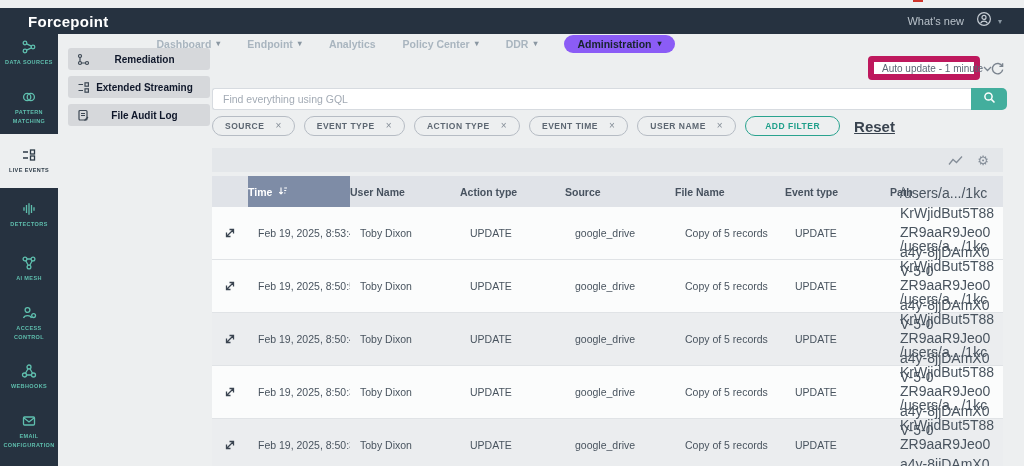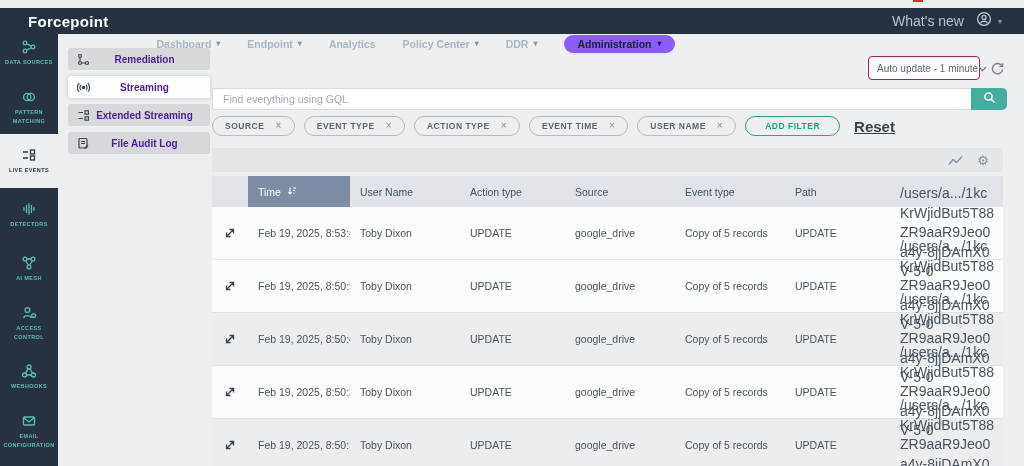--- a/index.html
+++ b/index.html
@@ -9,45 +9,45 @@
   
   .topbar { position:absolute; top:8px; left:0; width:1024px; height:26px; background:#263240;
             display:flex; align-items:center; z-index:5; }
   .brand { color:#ffffff; font-size:15px; font-weight:700; margin-left:28px; letter-spacing:.3px; }
   .nav { display:flex; align-items:center; gap:27px; margin-left:48px;margin-top:46px; }
   .nav-item { color:#a9b5bf; font-size:10.5px; font-weight:600; display:flex; align-items:center; gap:5px; cursor:pointer; white-space:nowrap; }
   .nav-item .caret { font-size:8px; color:#8a97a2; line-height:1; }
   .nav-pill { background:#8b5cf6; color:#17242e; padding:3px 13px; border-radius:10px; display:flex; align-items:center; gap:6px; }
   .nav-pill .caret { color:#17242e; }
   .topbar-right { margin-left:auto; display:flex; align-items:center; gap:12px; margin-right:22px; }
-  .whats-new { color:#b9c2ca; font-size:14px; white-space:nowrap; }
+  .whats-new { color:#b9c2ca; font-size:11px; white-space:nowrap; }
   .avatar-wrap { display:flex; align-items:center; gap:6px; }
   .red-sliver { position:absolute; top:0; left:913px; width:10px; height:2px; background:#cf352b; z-index:9; }
 
   
   .sidebar { position:absolute; top:26px; left:0; width:58px; height:440px; background:#263240;
              display:flex; flex-direction:column; z-index:4; }
   .side-item { height:54px; display:flex; flex-direction:column; align-items:center; justify-content:center;
                gap:3px; color:#5fbfae; cursor:pointer; }
   .side-item .s-lbl { font-size:5.5px; font-weight:700; letter-spacing:.4px; text-align:center;
                       line-height:1.6; text-transform:uppercase; padding:0 3px; }
   .side-item svg { display:block; }
   .side-item.active { background:#edeff0; color:#2c3a46; }
 
   
   .submenu { position:absolute; top:48px; left:68px; width:142px; display:flex; flex-direction:column; gap:6px; }
   .sub-btn { height:22px; background:#d6d8db; border-radius:3px; display:flex; align-items:center;
-             padding:0 9px; cursor:pointer; color:#4c1d95; }
+             padding:0 9px; cursor:pointer; color:#0f172a; }
   .sub-btn .s-ic { width:17px; display:flex; align-items:center; }
   .sub-btn .s-lbl { flex:1; text-align:center; font-size:10px; font-weight:700; padding-right:6px; }
   .sub-btn.active { background:#fdfdfe; box-shadow:0 0 4px rgba(40,50,60,.18); }
 
   
   .update-row { position:absolute; top:56px; left:868px; display:flex; align-items:center; gap:10px; }
-  .dropdown { width:112px; height:24px; background:#ffffff; border:1px solid #be185d; border-radius:4px;
+  .dropdown { width:112px; height:24px; background:#ffffff; border:6px solid #be185d; border-radius:4px;
               display:flex; align-items:center; justify-content:space-between; padding:0 8px;
               font-size:10px; color:#5c6675; cursor:pointer; white-space:nowrap; }
   .icon-btn { display:flex; align-items:center; cursor:pointer; }
 
   
   .searchbar { position:absolute; top:88px; left:212px; width:795px; height:22px; display:flex; }
   .search-input { flex:1; border:1px solid #d7dbe0; border-right:none; border-radius:3px 0 0 3px;
                   padding:0 10px; font-size:10.5px; color:#4c5663; background:#fff; outline:none;
                   font-family:"Liberation Sans", sans-serif; }
   .search-input::placeholder { color:#a3abb5; }
@@ -63,21 +63,21 @@
   .chip.add { border:1.5px solid #2aa38f; color:#1f9f8a; padding:0 19px; }
   .reset { font-size:15px; color:#39434f; text-decoration:underline; font-weight:600; margin-left:5px; cursor:pointer; }
 
   
   .table-toolbar { position:absolute; top:148px; left:212px; width:791px; height:24px; background:#e4e7ea;
                    display:flex; align-items:center; justify-content:flex-end; gap:14px; padding-right:14px; }
   .gear { font-size:13px; color:#858e99; line-height:1; cursor:pointer; }
   .tablecard { position:absolute; top:176px; left:212px; width:791px; height:290px; background:#fbfcfc; overflow:hidden; }
   .thead { height:31px; background:#e0e3e8; display:grid;
            grid-template-columns:36px 102px 110px 105px 110px 110px 105px 1fr; }
-  .th { display:flex; align-items:center; padding-left:10px; font-size:10.5px; font-weight:400; color:#47525f; }
+  .th { display:flex; align-items:center; font-size:10.5px; font-weight:700; color:#47525f; }
   .th.time { background:#7e8ca6; color:#ffffff; gap:6px; }
   .tr { height:53px; display:grid; grid-template-columns:36px 102px 110px 105px 110px 110px 105px 1fr;
         align-items:center; border-bottom:1px solid #e0e3e6; background:#fbfcfc; }
   .tr.alt { background:#ebedef; }
   .td { padding-left:10px; font-size:10.5px; color:#49545f; white-space:nowrap; overflow:hidden; }
   .td.path { font-size:14px; line-height:1.4; word-break:break-all; white-space:normal; padding-right:8px; }
   .td.expand { display:flex; justify-content:center; padding-left:0; cursor:pointer; }
 </style>
 </head>
 <body>
@@ -212,29 +212,20 @@
     <span class="s-ic">
       <svg width="13" height="13" viewBox="0 0 13 13" fill="none" stroke="#3d4854" stroke-width="1.2">
         <circle cx="3" cy="3" r="1.5"></circle>
           <circle cx="3" cy="10" r="1.5"></circle>
           <circle cx="10" cy="10" r="1.5"></circle>
         <path d="M3 4.5 V8.5 M4.5 10 H8.5"></path>
       </svg>
     </span>
     <span class="s-lbl">Remediation</span>
   </div>
-  <div class="sub-btn active">
-    <span class="s-ic">
-      <svg width="13" height="13" viewBox="0 0 13 13" fill="none" stroke="#3d4854" stroke-width="1.2">
-        <circle cx="6.5" cy="6.5" r="1.2" fill="#3d4854"></circle>
-        <path d="M4 4 a3.5 3.5 0 0 0 0 5 M9 4 a3.5 3.5 0 0 1 0 5 M2.2 2.2 a6 6 0 0 0 0 8.6 M10.8 2.2 a6 6 0 0 1 0 8.6"></path>
-      </svg>
-    </span>
-    <span class="s-lbl">Streaming</span>
-  </div>
   <div class="sub-btn">
     <span class="s-ic">
       <svg width="13" height="13" viewBox="0 0 13 13" fill="none" stroke="#3d4854" stroke-width="1.2">
         <path d="M1.5 3.5 H6 M1.5 9.5 H6"></path>
           <rect x="8" y="1.8" width="3.4" height="3.4"></rect>
           <rect x="8" y="7.8" width="3.4" height="3.4"></rect>
       </svg>
     </span>
     <span class="s-lbl">Extended Streaming</span>
   </div>
@@ -328,20 +319,23 @@
     <div class="th">
         <span>User Name</span>
       </div>
     <div class="th">
         <span>Action type</span>
       </div>
     <div class="th">
         <span>Source</span>
       </div>
     <div class="th">
+        <span>File Name</span>
+      </div>
+    <div class="th">
         <span>Event type</span>
       </div>
     <div class="th">
         <span>Path</span>
       </div>
   </div>
 
   <div class="tr">
     <div class="td expand">
       <svg width="12" height="12" viewBox="0 0 12 12" fill="none" stroke="#3a4450" stroke-width="1.3">

